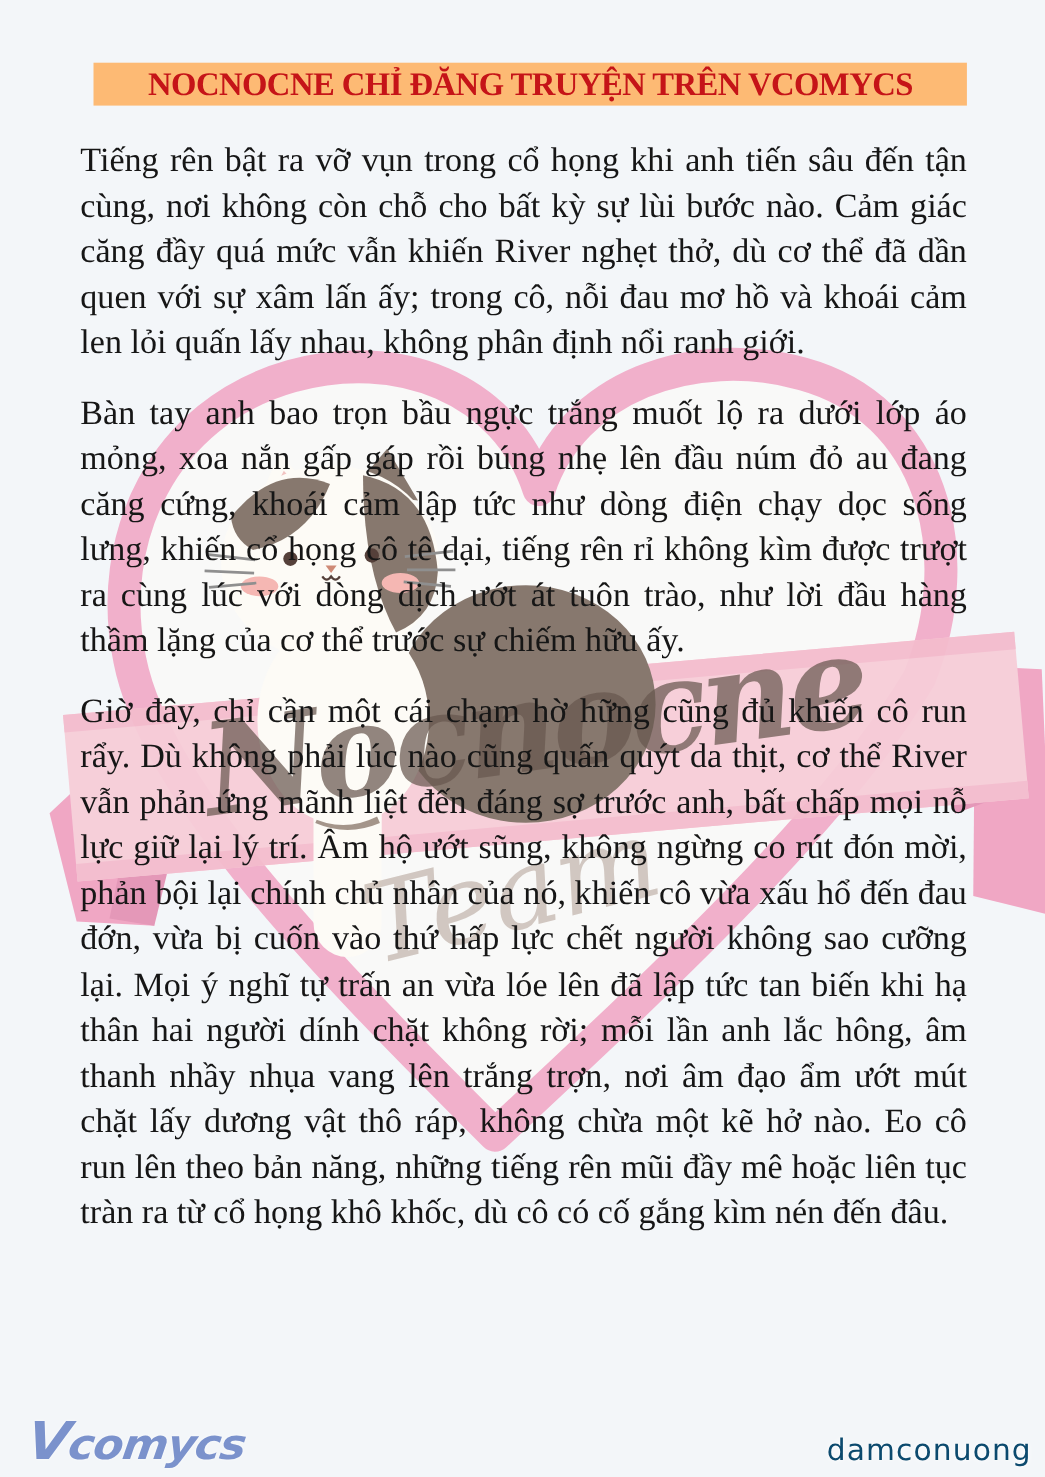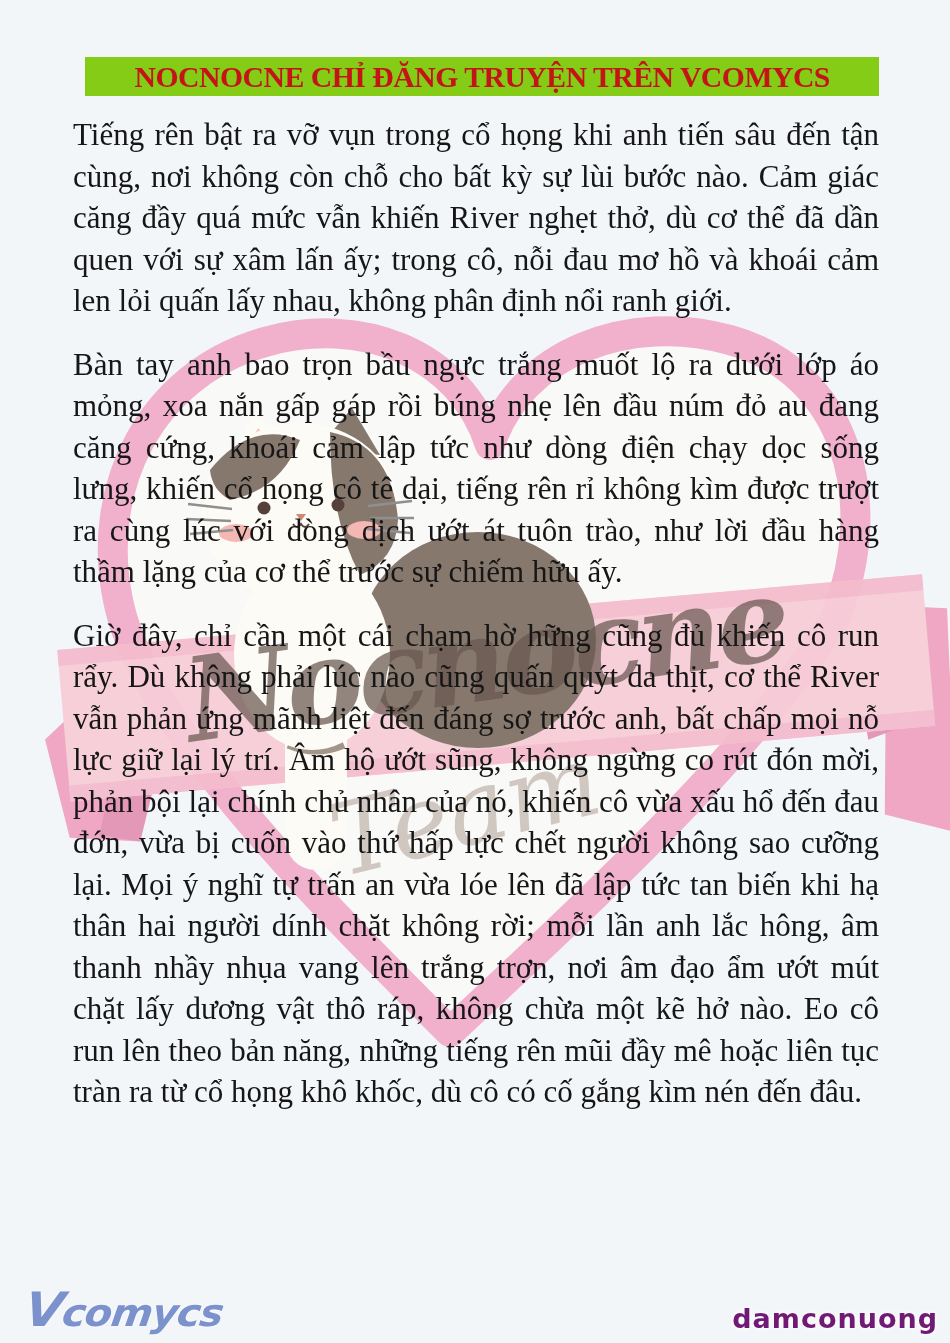--- a/index.html
+++ b/index.html
@@ -6,53 +6,53 @@
   body{
     width:950px;height:1343px;position:relative;overflow:hidden;
     background:#f3f6f9;
     font-family:"Liberation Serif","DejaVu Serif",serif;
   }
   .page{position:absolute;inset:0;width:950px;height:1343px;}
 
   
   .title-bar{
     position:absolute;left:85px;top:57px;width:794px;height:39px;
-    background:#84cc16;
+    background:#fdba74;
     display:flex;align-items:center;justify-content:center;
   }
   .title-bar span{
     font-weight:bold;font-size:30px;line-height:39px;color:#c51418;
     white-space:nowrap;letter-spacing:-0.5px;transform:scaleX(0.99);
   }
 
   
   .watermark{position:absolute;left:0;top:0;width:950px;height:1343px;z-index:0;}
 
   
   .body-text{
     position:absolute;left:73px;top:110px;width:806px;z-index:2;
     font-size:31px;line-height:41.5px;color:#161616;text-align:justify;
   }
-  .body-text p{margin:4px 0 22px 0;font-family:Liberation Serif, serif;}
+  .body-text p{margin:14px 0 22px 0;font-family:Liberation Serif, serif;}
   .body-text p:last-child{margin-bottom:0;}
 
   
   .footer-logo{
     position:absolute;left:25px;top:1288px;z-index:3;
     font-family:"DejaVu Sans","Liberation Sans",sans-serif;
     font-weight:bold;font-style:italic;font-size:40px;line-height:44px;
     color:#7b92cc;letter-spacing:-1px;
     transform:skewX(-8deg) scaleY(0.95);
     text-shadow:0 0 3px rgba(255,255,255,0.8);
   }
   .footer-logo .big-v{font-size:50px;}
   .footer-credit{
     position:absolute;right:12px;top:1303px;z-index:3;
     font-family:"DejaVu Sans","Liberation Sans",sans-serif;
-    font-weight:bold;font-size:27px;color:#701a75;letter-spacing:1px;
+    font-weight:normal;font-size:27px;color:#0c4a6e;letter-spacing:1px;
     text-shadow:0 0 6px #ffffff,0 0 2px #ffffff;
   }
 </style>
 </head>
 <body>
 
 <div class="page">
 
   <svg class="watermark" viewBox="0 0 950 1343">
 

